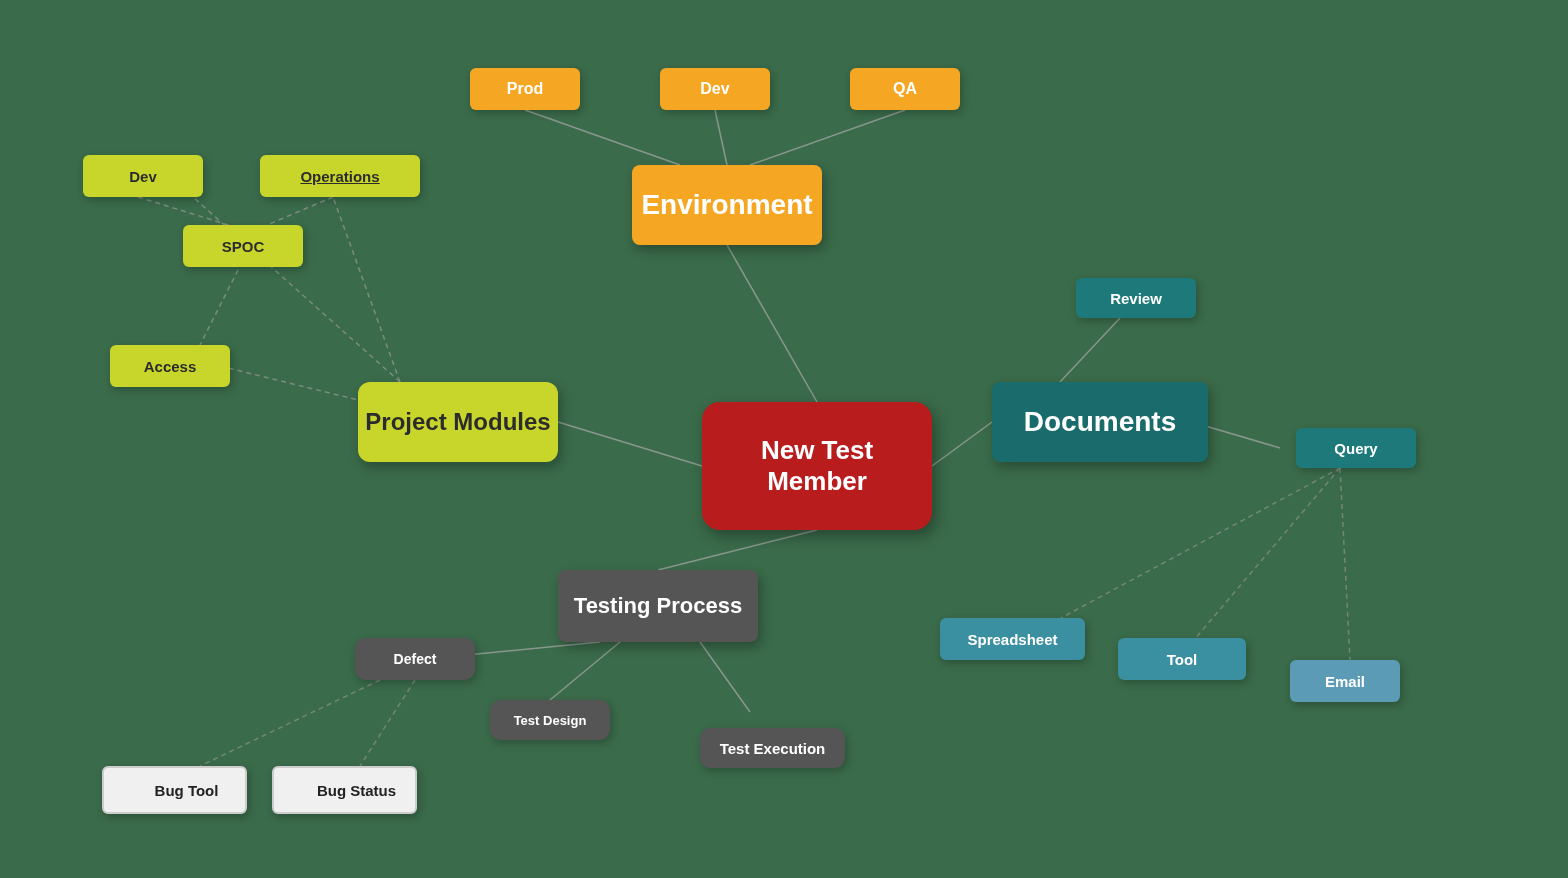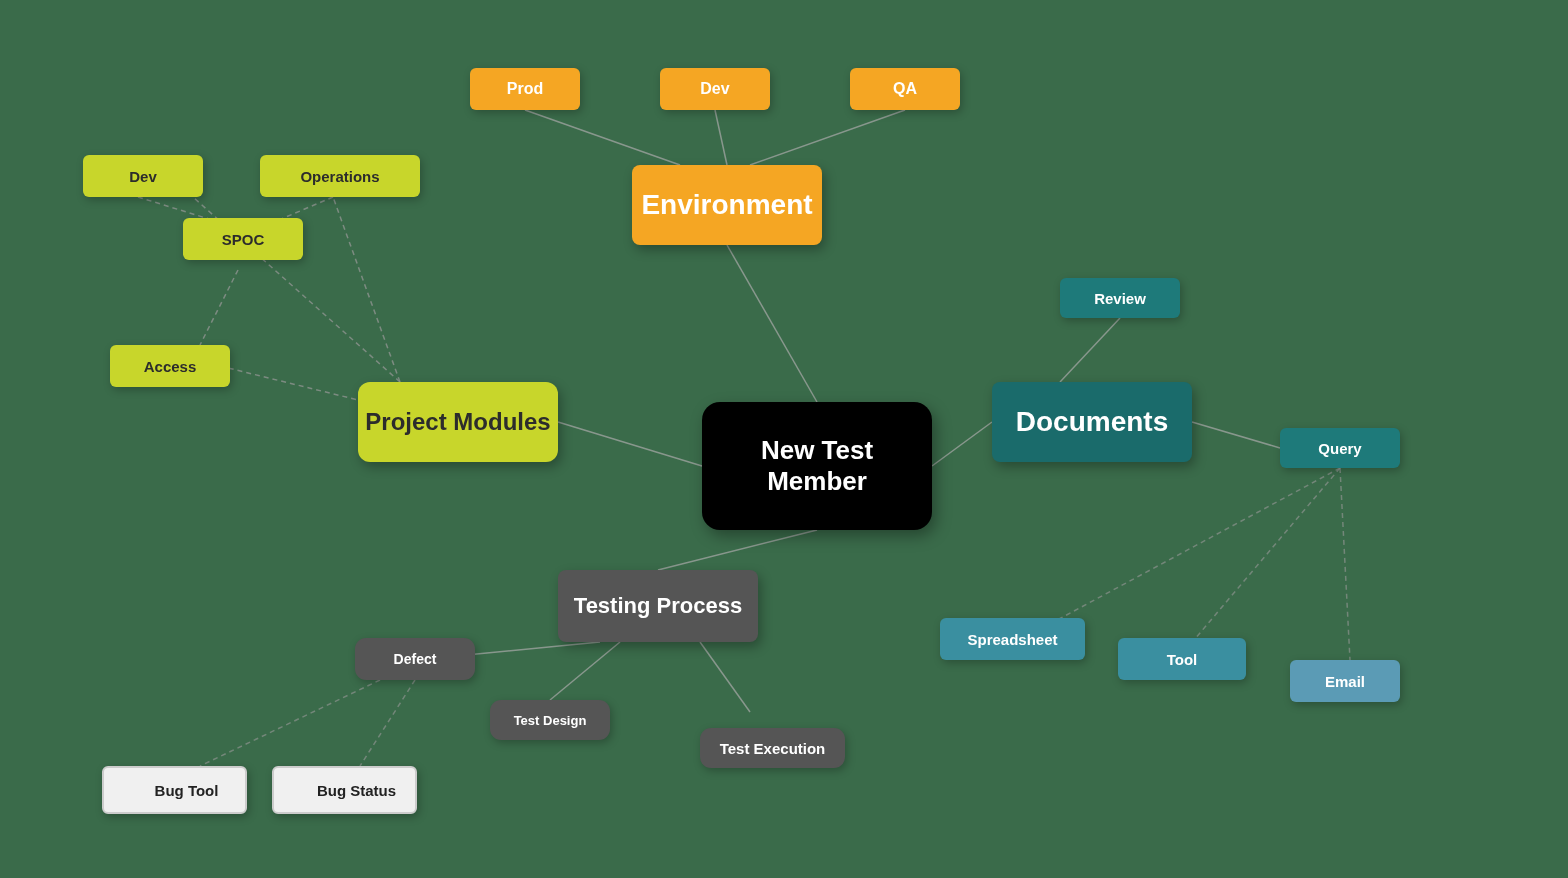--- a/index.html
+++ b/index.html
@@ -26,21 +26,21 @@
       align-items: center;
       justify-content: center;
       text-align: center;
       font-weight: bold;
       cursor: pointer;
       border-radius: 6px;
     }
 
     
     .node-center {
-      background-color: #000000;
+      background-color: #b91c1c;
       color: white;
       font-size: 26px;
       font-weight: 700;
       width: 230px;
       height: 128px;
       border-radius: 18px;
       box-shadow: 4px 6px 15px rgba(0,0,0,0.35);
     }
     .node-orange-large {
       background-color: #f5a623;
@@ -96,20 +96,21 @@
     }
     .node-teal-small {
       background-color: #1e7a7a;
       color: white;
       font-size: 15px;
       font-weight: 600;
       width: 120px;
       height: 40px;
       border-radius: 6px;
       box-shadow: 2px 3px 8px rgba(0,0,0,0.25);
+      margin-left: 16px;
     }
 
     
     .node-dark-large {
       background-color: #555555;
       color: white;
       font-size: 22px;
       font-weight: 700;
       width: 200px;
       height: 72px;
@@ -218,33 +219,33 @@
 </div>
 
 <div class="node node-yellow-large" style="left: 358px; top: 382px; width: 200px; height: 80px;">
   <span>Project Modules</span>
 </div>
 
 <div class="node node-yellow-small" style="left: 83px; top: 155px;">
   <span>Dev</span>
 </div>
 
-<div class="node node-yellow-small" style="left: 260px; top: 155px; width: 160px;">
+<div class="node node-yellow-small" style="left: 260px; top: 155px; width: 160px; text-decoration: underline;">
   <span>Operations</span>
 </div>
 
-<div class="node node-yellow-small" style="left: 183px; top: 218px;">
+<div class="node node-yellow-small" style="left: 183px; top: 225px;">
   <span>SPOC</span>
 </div>
 
 <div class="node node-yellow-small" style="left: 110px; top: 345px;">
   <span>Access</span>
 </div>
 
-<div class="node node-teal-large" style="left: 992px; top: 382px; width: 200px; height: 80px;">
+<div class="node node-teal-large" style="left: 992px; top: 382px; width: 216px; height: 80px;">
   <span>Documents</span>
 </div>
 
 <div class="node node-teal-small" style="left: 1060px; top: 278px; width: 120px; height: 40px;">
   <span>Review</span>
 </div>
 
 <div class="node node-teal-small" style="left: 1280px; top: 428px; width: 120px; height: 40px;">
   <span>Query</span>
 </div>

